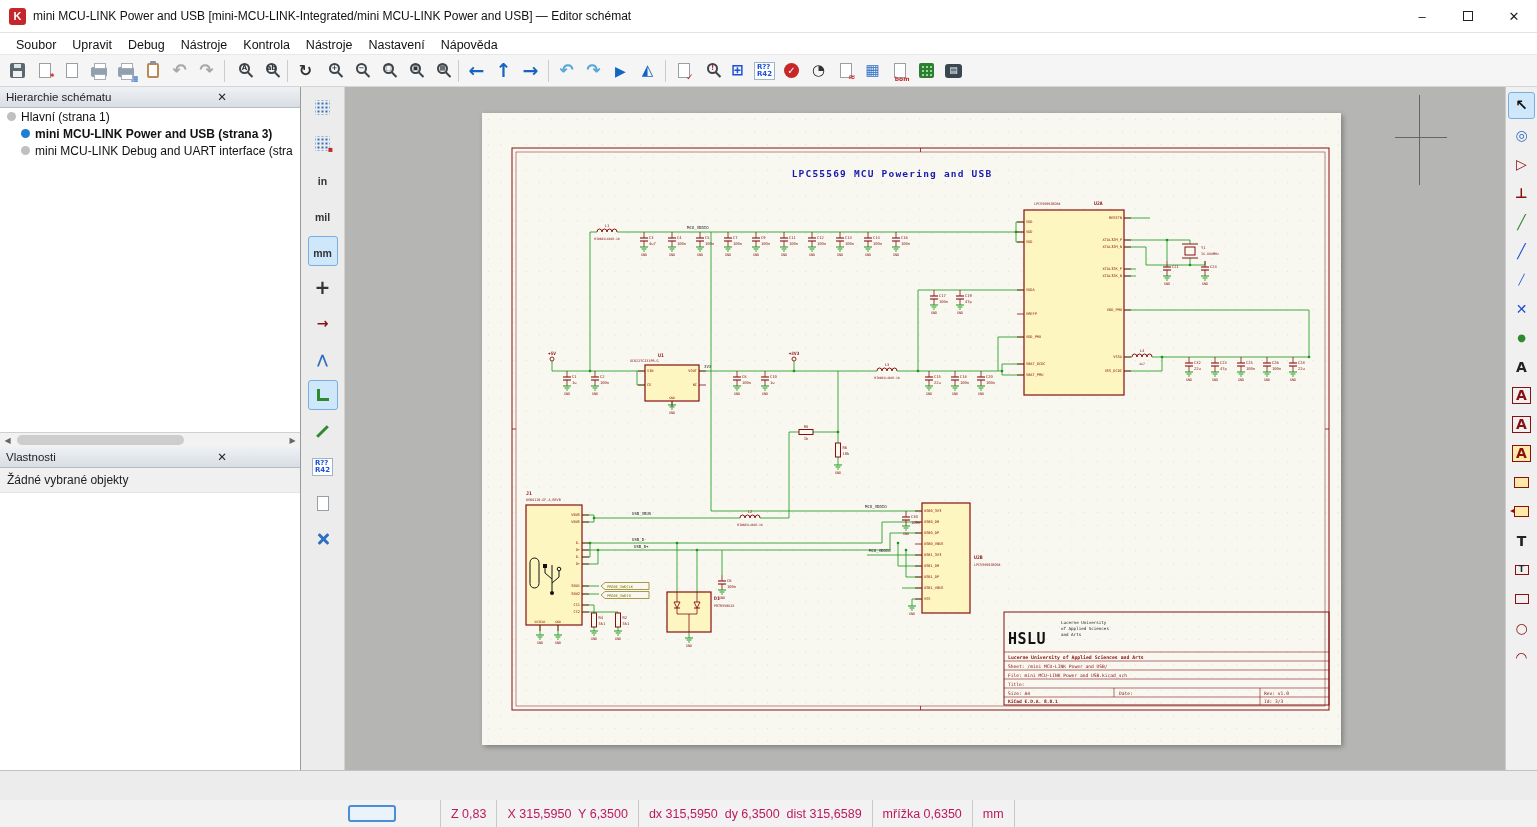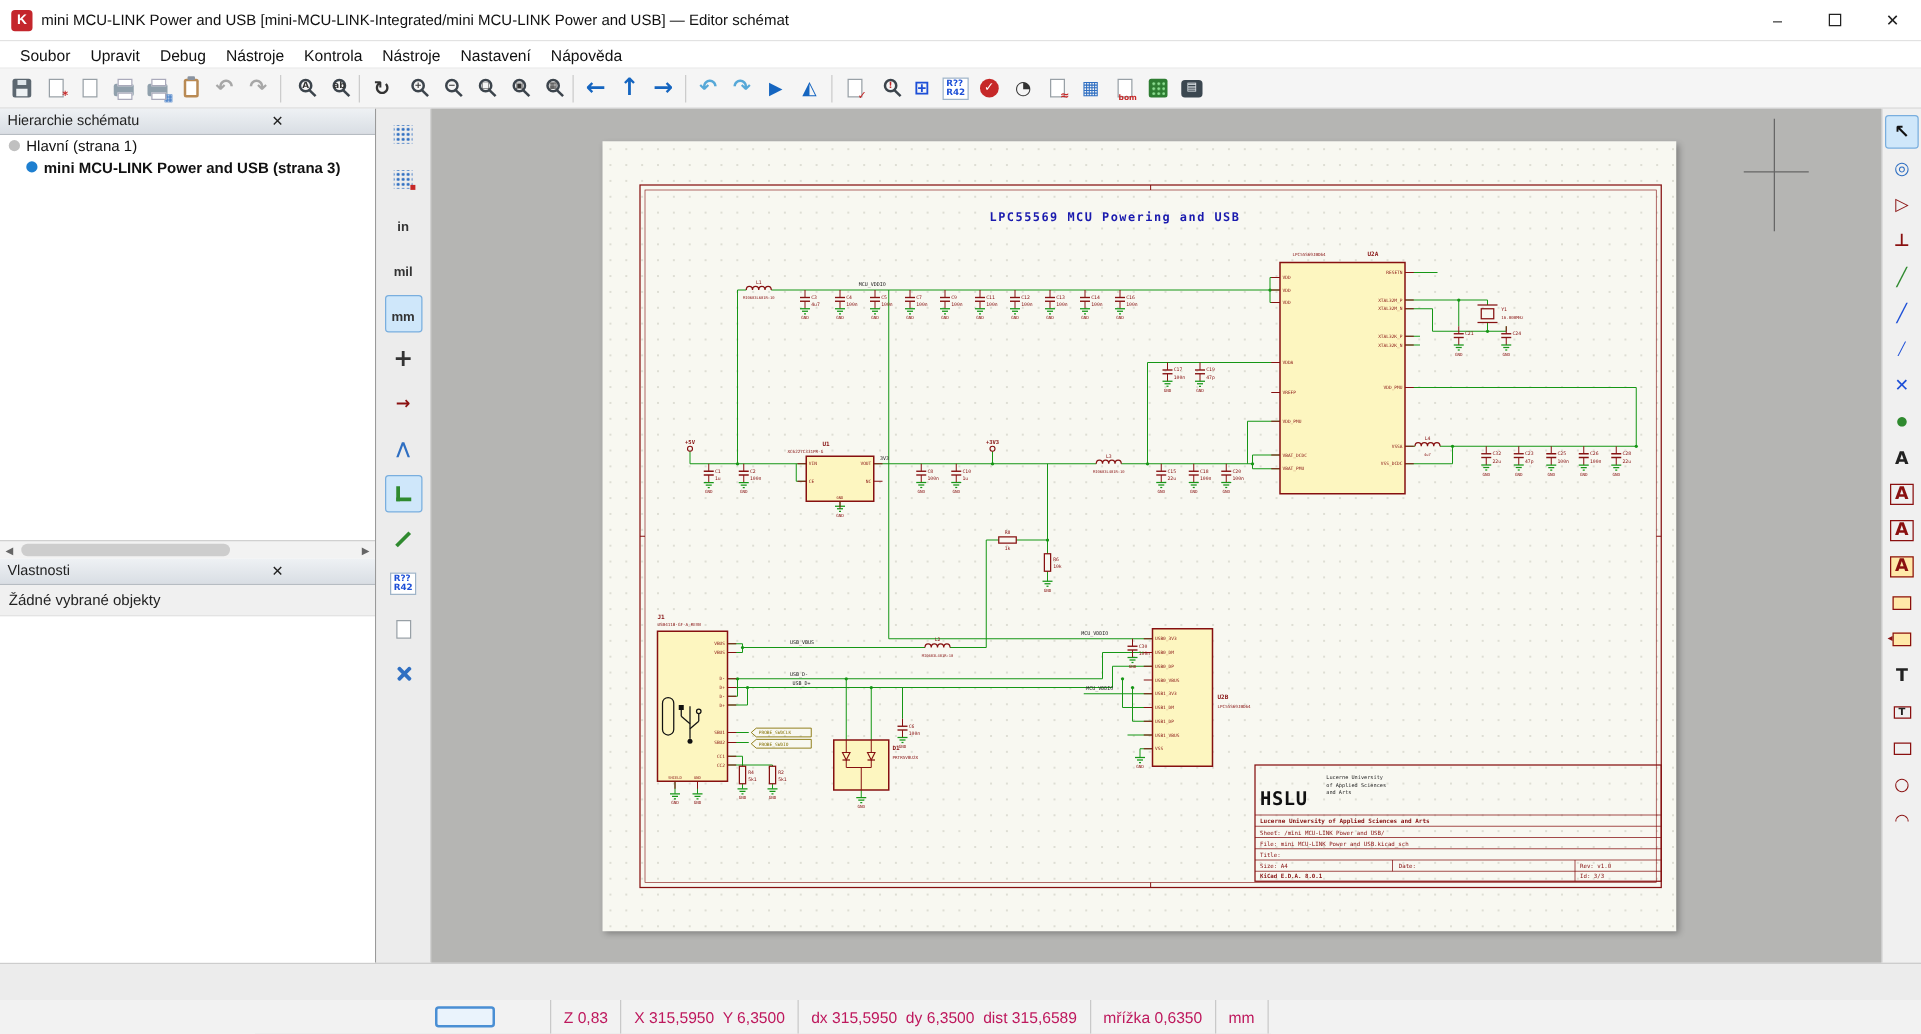--- a/index.html
+++ b/index.html
@@ -288,20 +288,24 @@
       <span class="phx">✕</span>
     </div>
     <div class="treewrap">
         <div class="treerow" style="padding-left: 2px;">
           <span class="bullet" style="background: rgb(192, 192, 192);"></span>
           <span>Hlavní (strana 1)</span>
         </div>
         <div class="treerow sel" style="padding-left: 16px;">
           <span class="bullet" style="background: rgb(30, 127, 208);"></span>
           <span>mini MCU-LINK Power and USB (strana 3)</span>
+        </div>
+        <div class="treerow" style="padding-left: 16px;">
+          <span class="bullet" style="background: rgb(192, 192, 192);"></span>
+          <span>mini MCU-LINK Debug and UART interface (stra</span>
         </div>
       </div>
     <div class="hscroll">
       <span class="harrow">◀</span>
       <span class="htrack">
           <span class="hthumb"></span>
         </span>
       <span class="harrow">▶</span>
     </div>
     <div class="panel-header">

